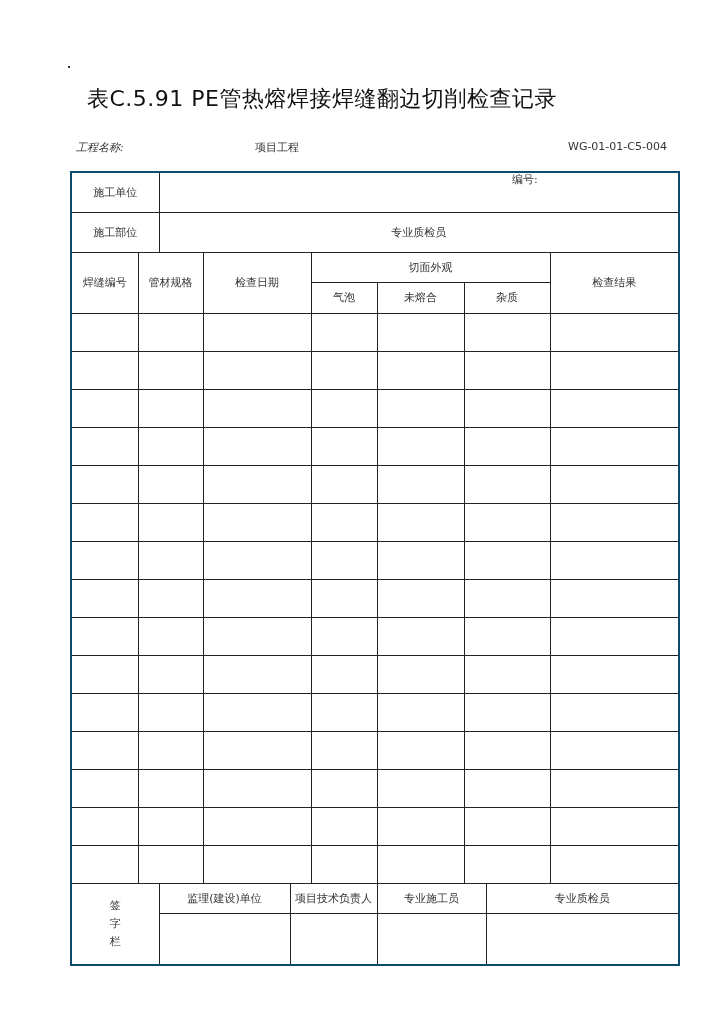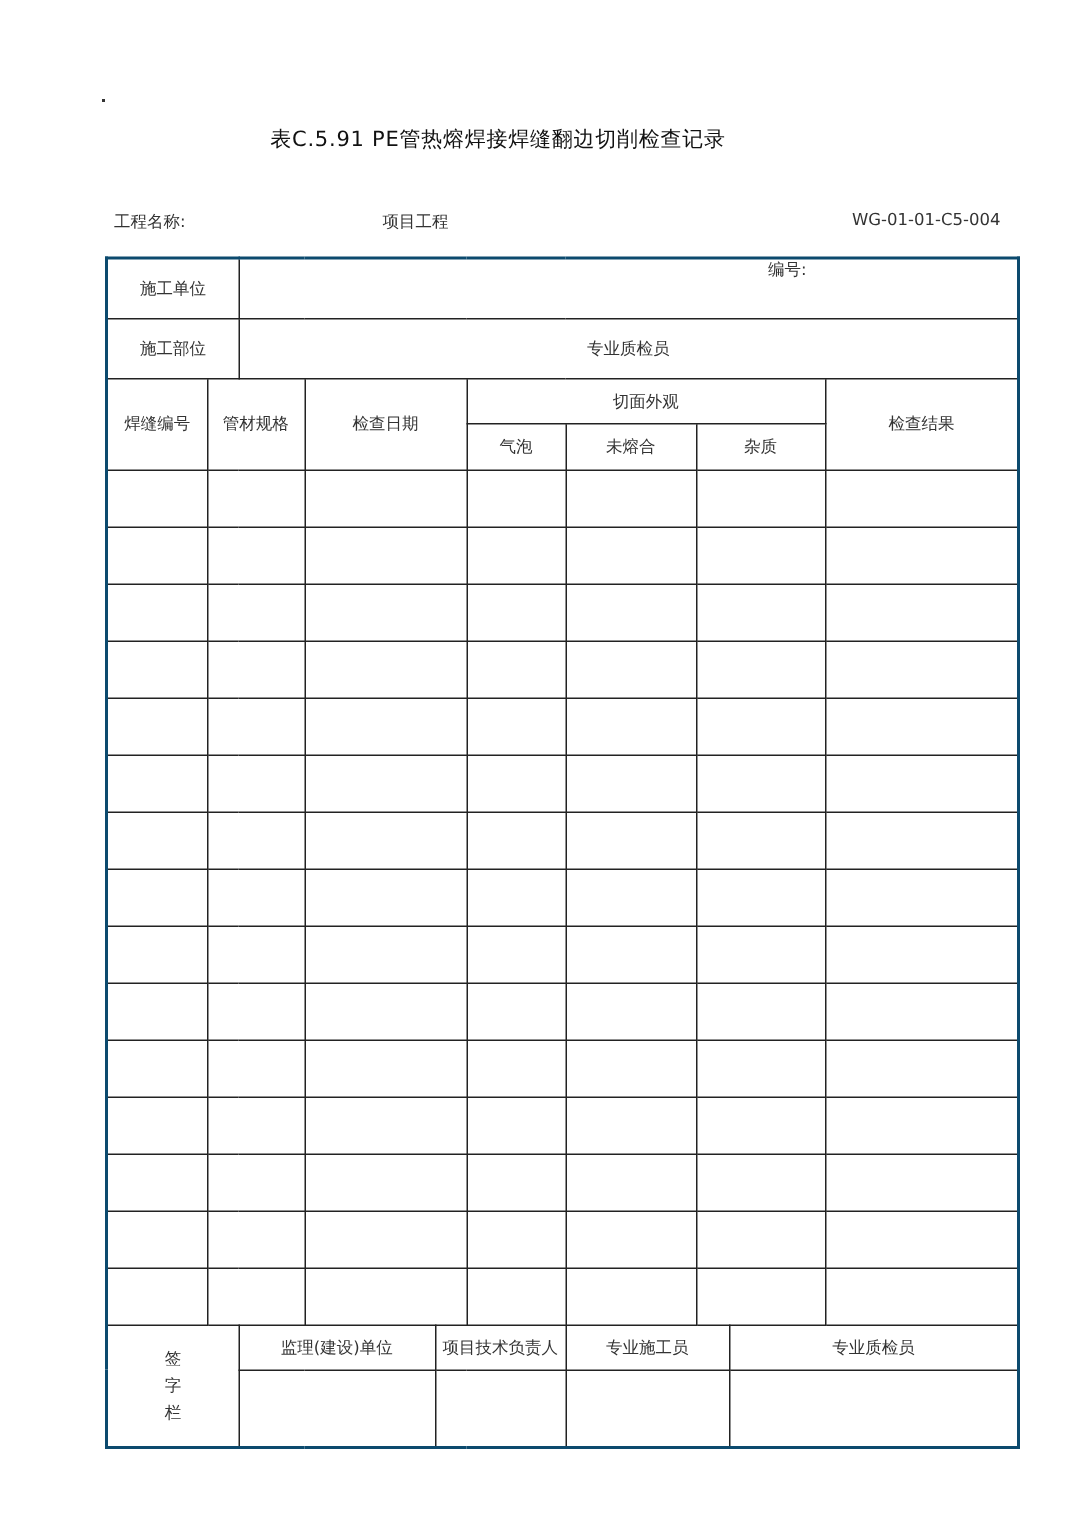--- a/index.html
+++ b/index.html
@@ -1,34 +1,34 @@
 <!DOCTYPE html>
 <html><head>
 <meta charset="utf-8">
 <style>
   html, body { margin:0; padding:0; background:#ffffff; }
   body { width:722px; height:1024px; position:relative; overflow:hidden;
          font-family:"DejaVu Sans", sans-serif; color:#222; }
   .dot { position:absolute; left:68px; top:66px; width:2px; height:2px; background:#333; }
   .title { position:absolute; left:0; top:84px; width:644px; text-align:center;
-           font-size:14px; color:#111; letter-spacing:0.5px;margin-left:10px; }
+           font-size:22px; color:#111; letter-spacing:0.5px; }
   .meta { position:absolute; top:140px; font-size:11px; color:#333; }
   table.form { position:absolute; left:70px; top:171px; width:608px; height:793px;
                border-collapse:collapse; table-layout:fixed; border:2px solid #0c4a6e; }
   table.form td { border:1px solid #222; text-align:center; vertical-align:middle;
                   font-size:11px; color:#333; padding:0; }
   .vtext { line-height:18px; }
 </style>
 </head>
 <body>
 
 <div class="dot"></div>
 <div class="title">表C.5.91 PE管热熔焊接焊缝翻边切削检查记录</div>
 
-<div class="meta" style="left:76px;">工程名称:</div>
+<div class="meta" style="left:76px;font-style:italic;">工程名称:</div>
 <div class="meta" style="left:243px;margin-left:12px;">项目工程</div>
 <div class="meta" style="left:512px;margin-top:32px;">编号:</div>
 <div class="meta" style="left:568px;">WG-01-01-C5-004</div>
 
 <table class="form">
   <colgroup>
     <col style="width:67px">
       <col style="width:21px">
       <col style="width:44px">
     <col style="width:87px">

